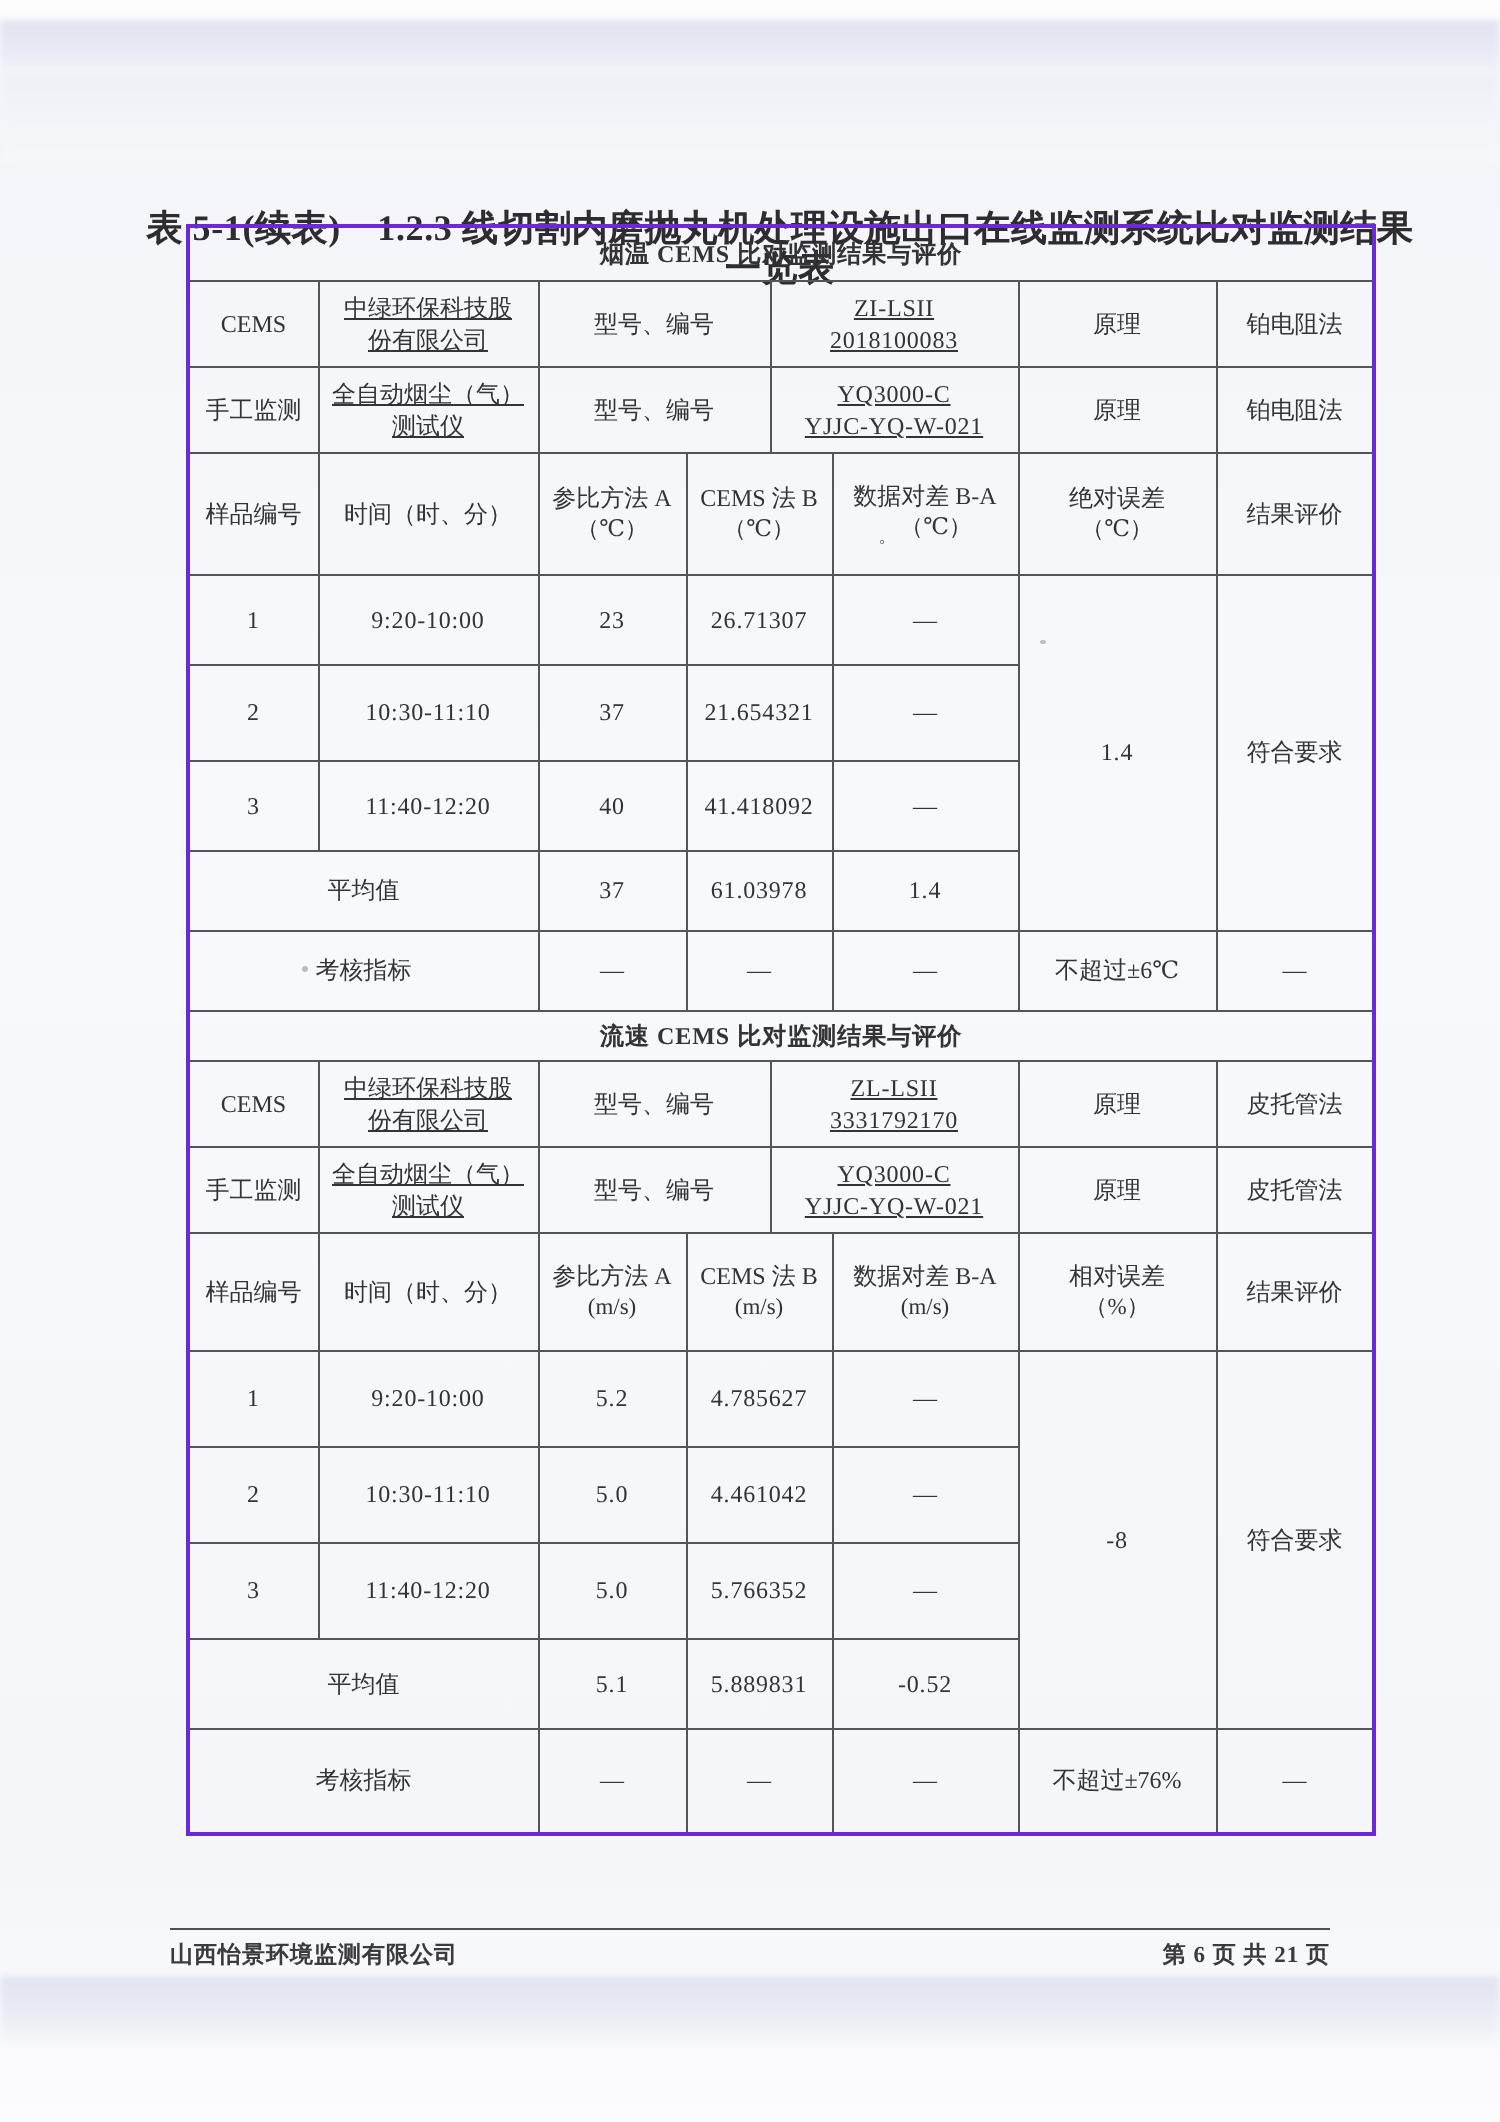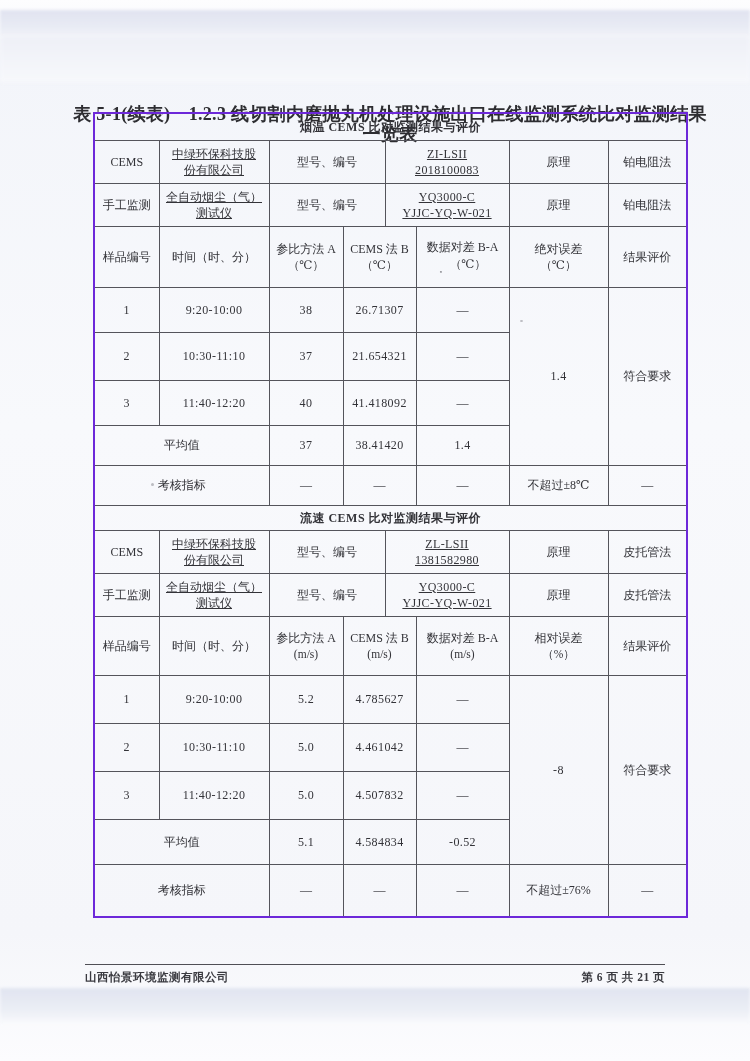--- a/index.html
+++ b/index.html
@@ -124,21 +124,21 @@
     <td>时间（时、分）</td>
     <td><span>参比方法 A</span><span class="unit">（℃）</span></td>
     <td colspan="2"><span>CEMS 法 B</span><span class="unit">（℃）</span></td>
     <td><span>数据对差 B-A</span><span class="unit"><span class="stray-mark">。</span><span>（℃）</span></span></td>
     <td><span>绝对误差</span><span class="unit">（℃）</span></td>
     <td>结果评价</td>
   </tr>
   <tr class="rh-t1-r1">
     <td class="num">1</td>
     <td class="num">9:20-10:00</td>
-    <td class="num">38</td>
+    <td class="num">23</td>
     <td colspan="2" class="num">26.71307</td>
     <td class="dash">—</td>
     <td rowspan="4" class="num">1.4</td>
     <td rowspan="4">符合要求</td>
   </tr>
   <tr class="rh-t1-r2">
     <td class="num">2</td>
     <td class="num">10:30-11:10</td>
     <td class="num">37</td>
     <td colspan="2" class="num">21.654321</td>
@@ -147,42 +147,42 @@
   <tr class="rh-t1-r3">
     <td class="num">3</td>
     <td class="num">11:40-12:20</td>
     <td class="num">40</td>
     <td colspan="2" class="num">41.418092</td>
     <td class="dash">—</td>
   </tr>
   <tr class="rh-t1-avg">
     <td colspan="2">平均值</td>
     <td class="num">37</td>
-    <td colspan="2" class="num">38.41420</td>
+    <td colspan="2" class="num">61.03978</td>
     <td class="num">1.4</td>
   </tr>
   <tr class="rh-t1-assess">
     <td colspan="2">考核指标</td>
     <td class="dash">—</td>
     <td colspan="2" class="dash">—</td>
     <td class="dash">—</td>
-    <td>不超过±8℃</td>
+    <td>不超过±6℃</td>
     <td class="dash">—</td>
   </tr>
 
   <tr class="rh-t2-title">
     <td colspan="8" class="section-title">流速 CEMS 比对监测结果与评价</td>
   </tr>
   <tr class="rh-info">
     <td>CEMS</td>
     <td class="ml">中绿环保科技股
 份有限公司</td>
     <td colspan="2">型号、编号</td>
     <td colspan="2" class="ml num">ZL-LSII
-1381582980</td>
+3331792170</td>
     <td>原理</td>
     <td>皮托管法</td>
   </tr>
   <tr class="rh-info">
     <td>手工监测</td>
     <td class="ml">全自动烟尘（气）
 测试仪</td>
     <td colspan="2">型号、编号</td>
     <td colspan="2" class="ml num">YQ3000-C
 YJJC-YQ-W-021</td>
@@ -211,27 +211,27 @@
     <td class="num">2</td>
     <td class="num">10:30-11:10</td>
     <td class="num">5.0</td>
     <td colspan="2" class="num">4.461042</td>
     <td class="dash">—</td>
   </tr>
   <tr class="rh-t2-r">
     <td class="num">3</td>
     <td class="num">11:40-12:20</td>
     <td class="num">5.0</td>
-    <td colspan="2" class="num">4.507832</td>
+    <td colspan="2" class="num">5.766352</td>
     <td class="dash">—</td>
   </tr>
   <tr class="rh-t2-avg">
     <td colspan="2">平均值</td>
     <td class="num">5.1</td>
-    <td colspan="2" class="num">4.584834</td>
+    <td colspan="2" class="num">5.889831</td>
     <td class="num">-0.52</td>
   </tr>
   <tr class="rh-t2-assess">
     <td colspan="2">考核指标</td>
     <td class="dash">—</td>
     <td colspan="2" class="dash">—</td>
     <td class="dash">—</td>
     <td>不超过±76%</td>
     <td class="dash">—</td>
   </tr>

